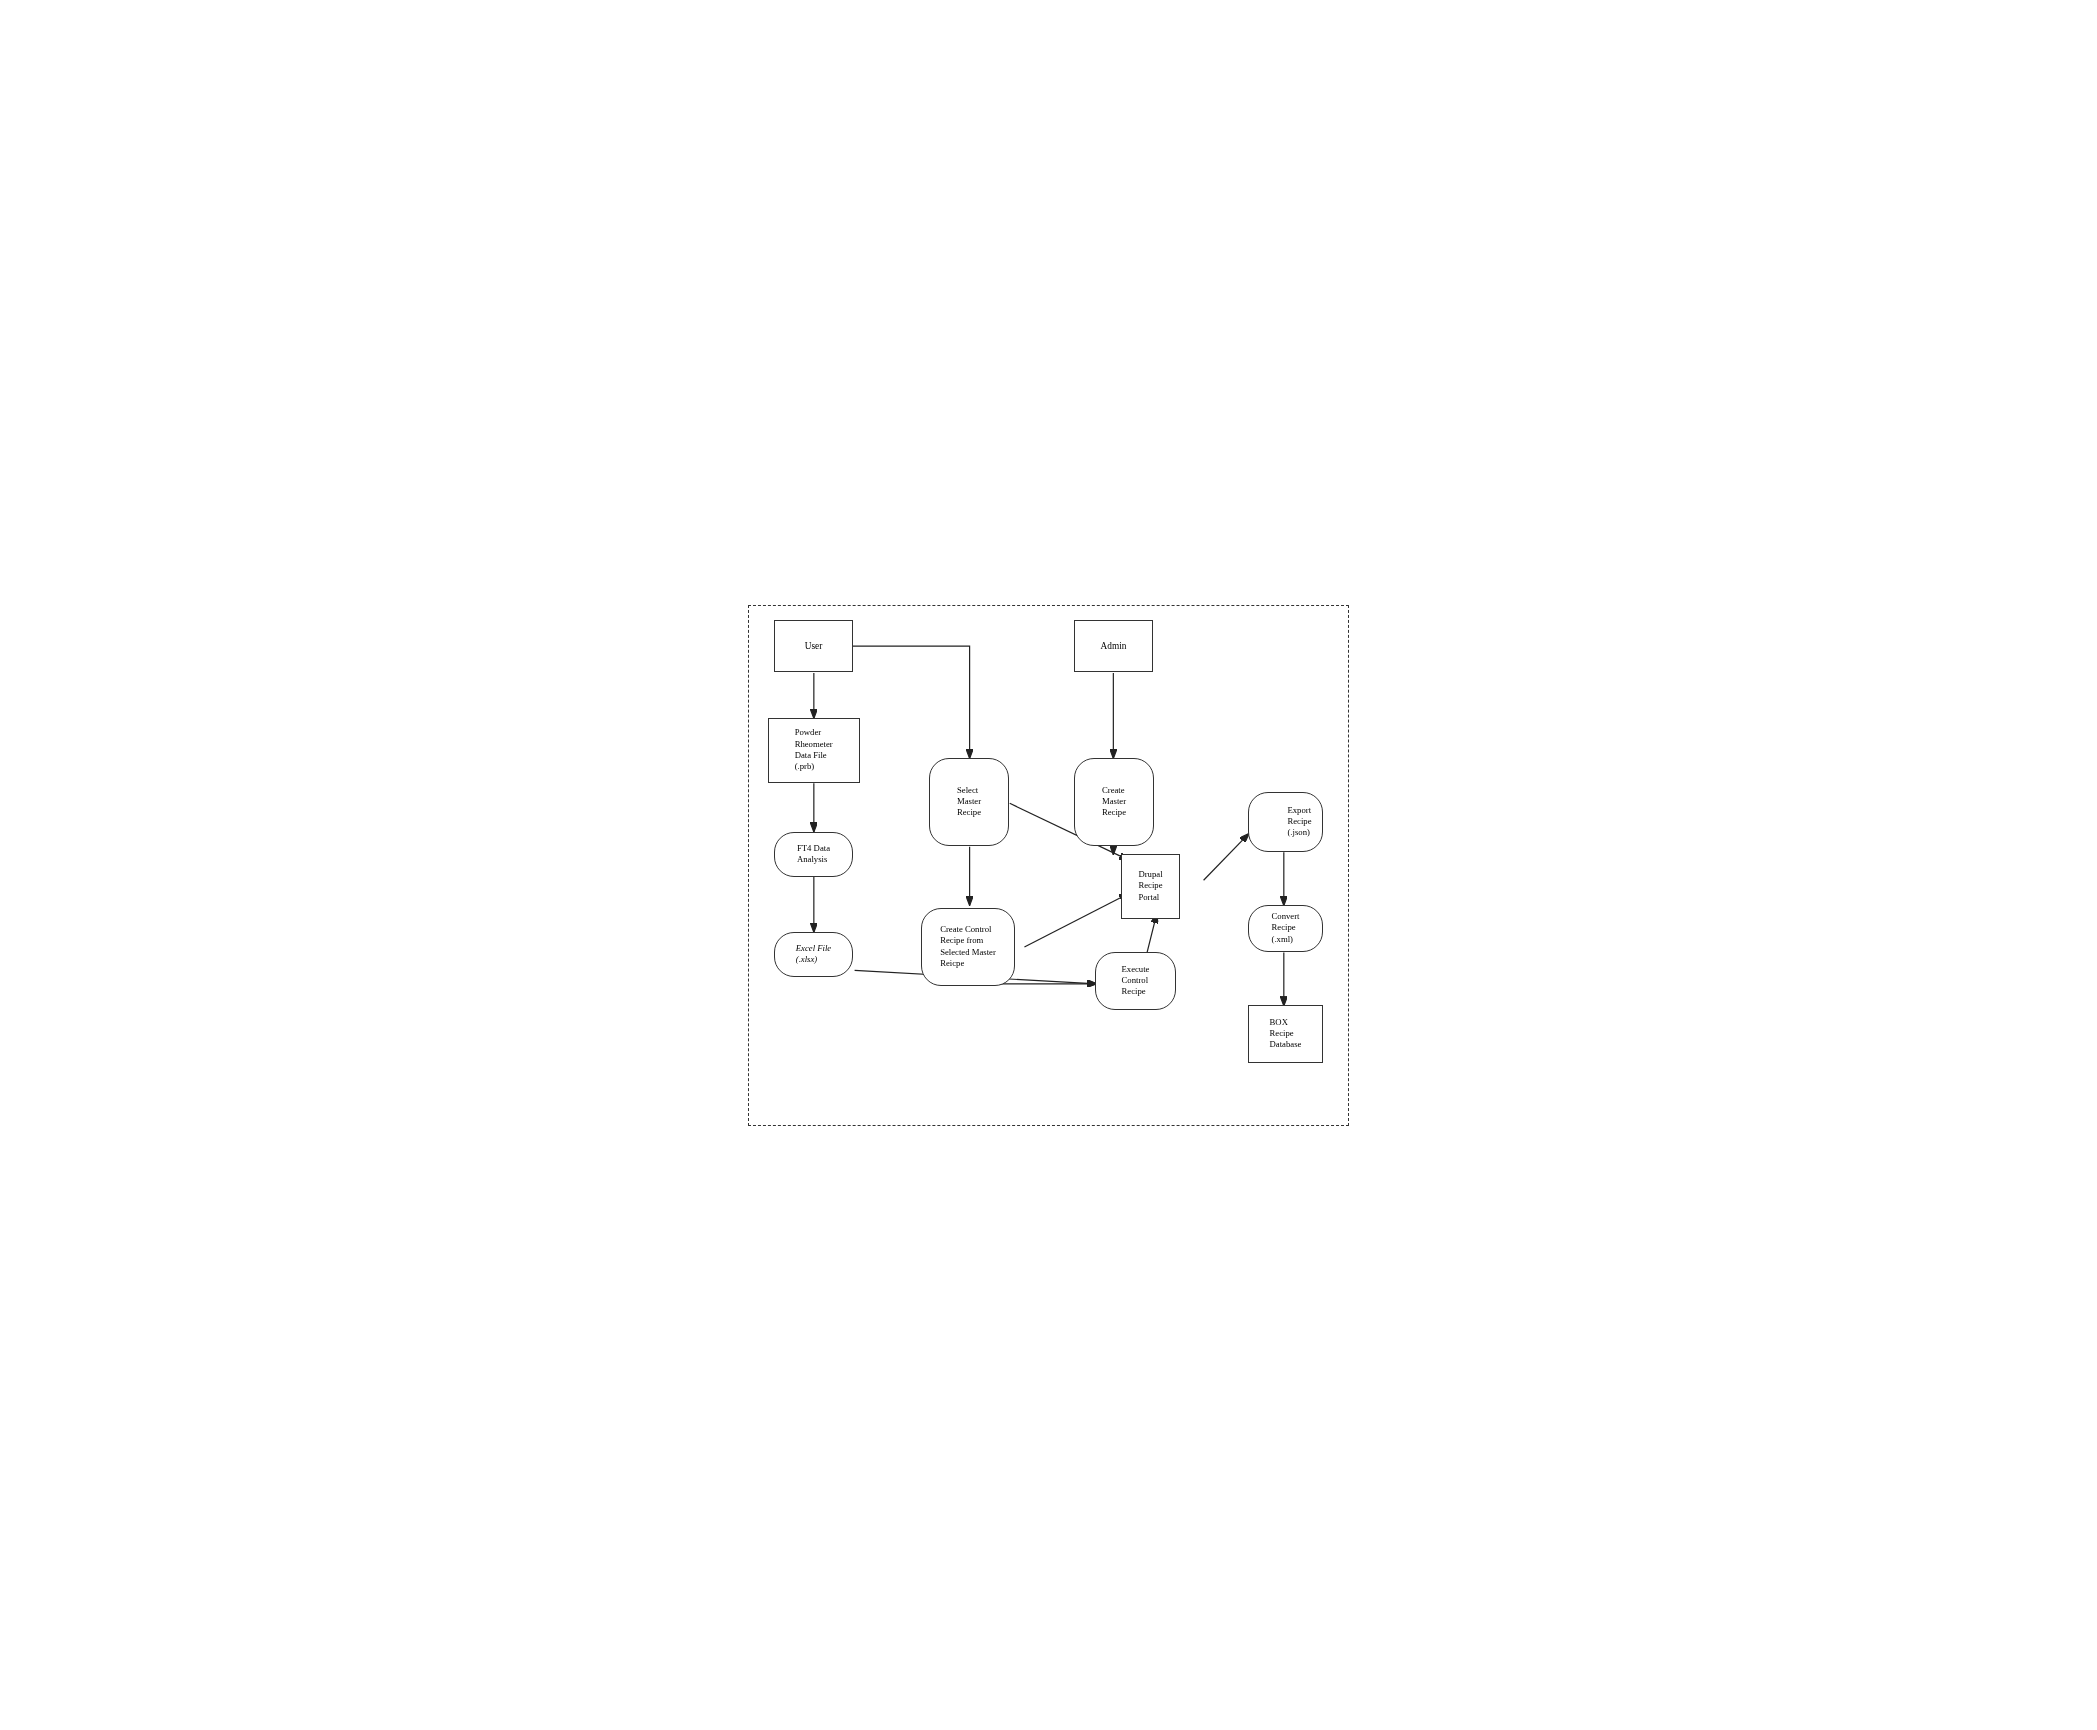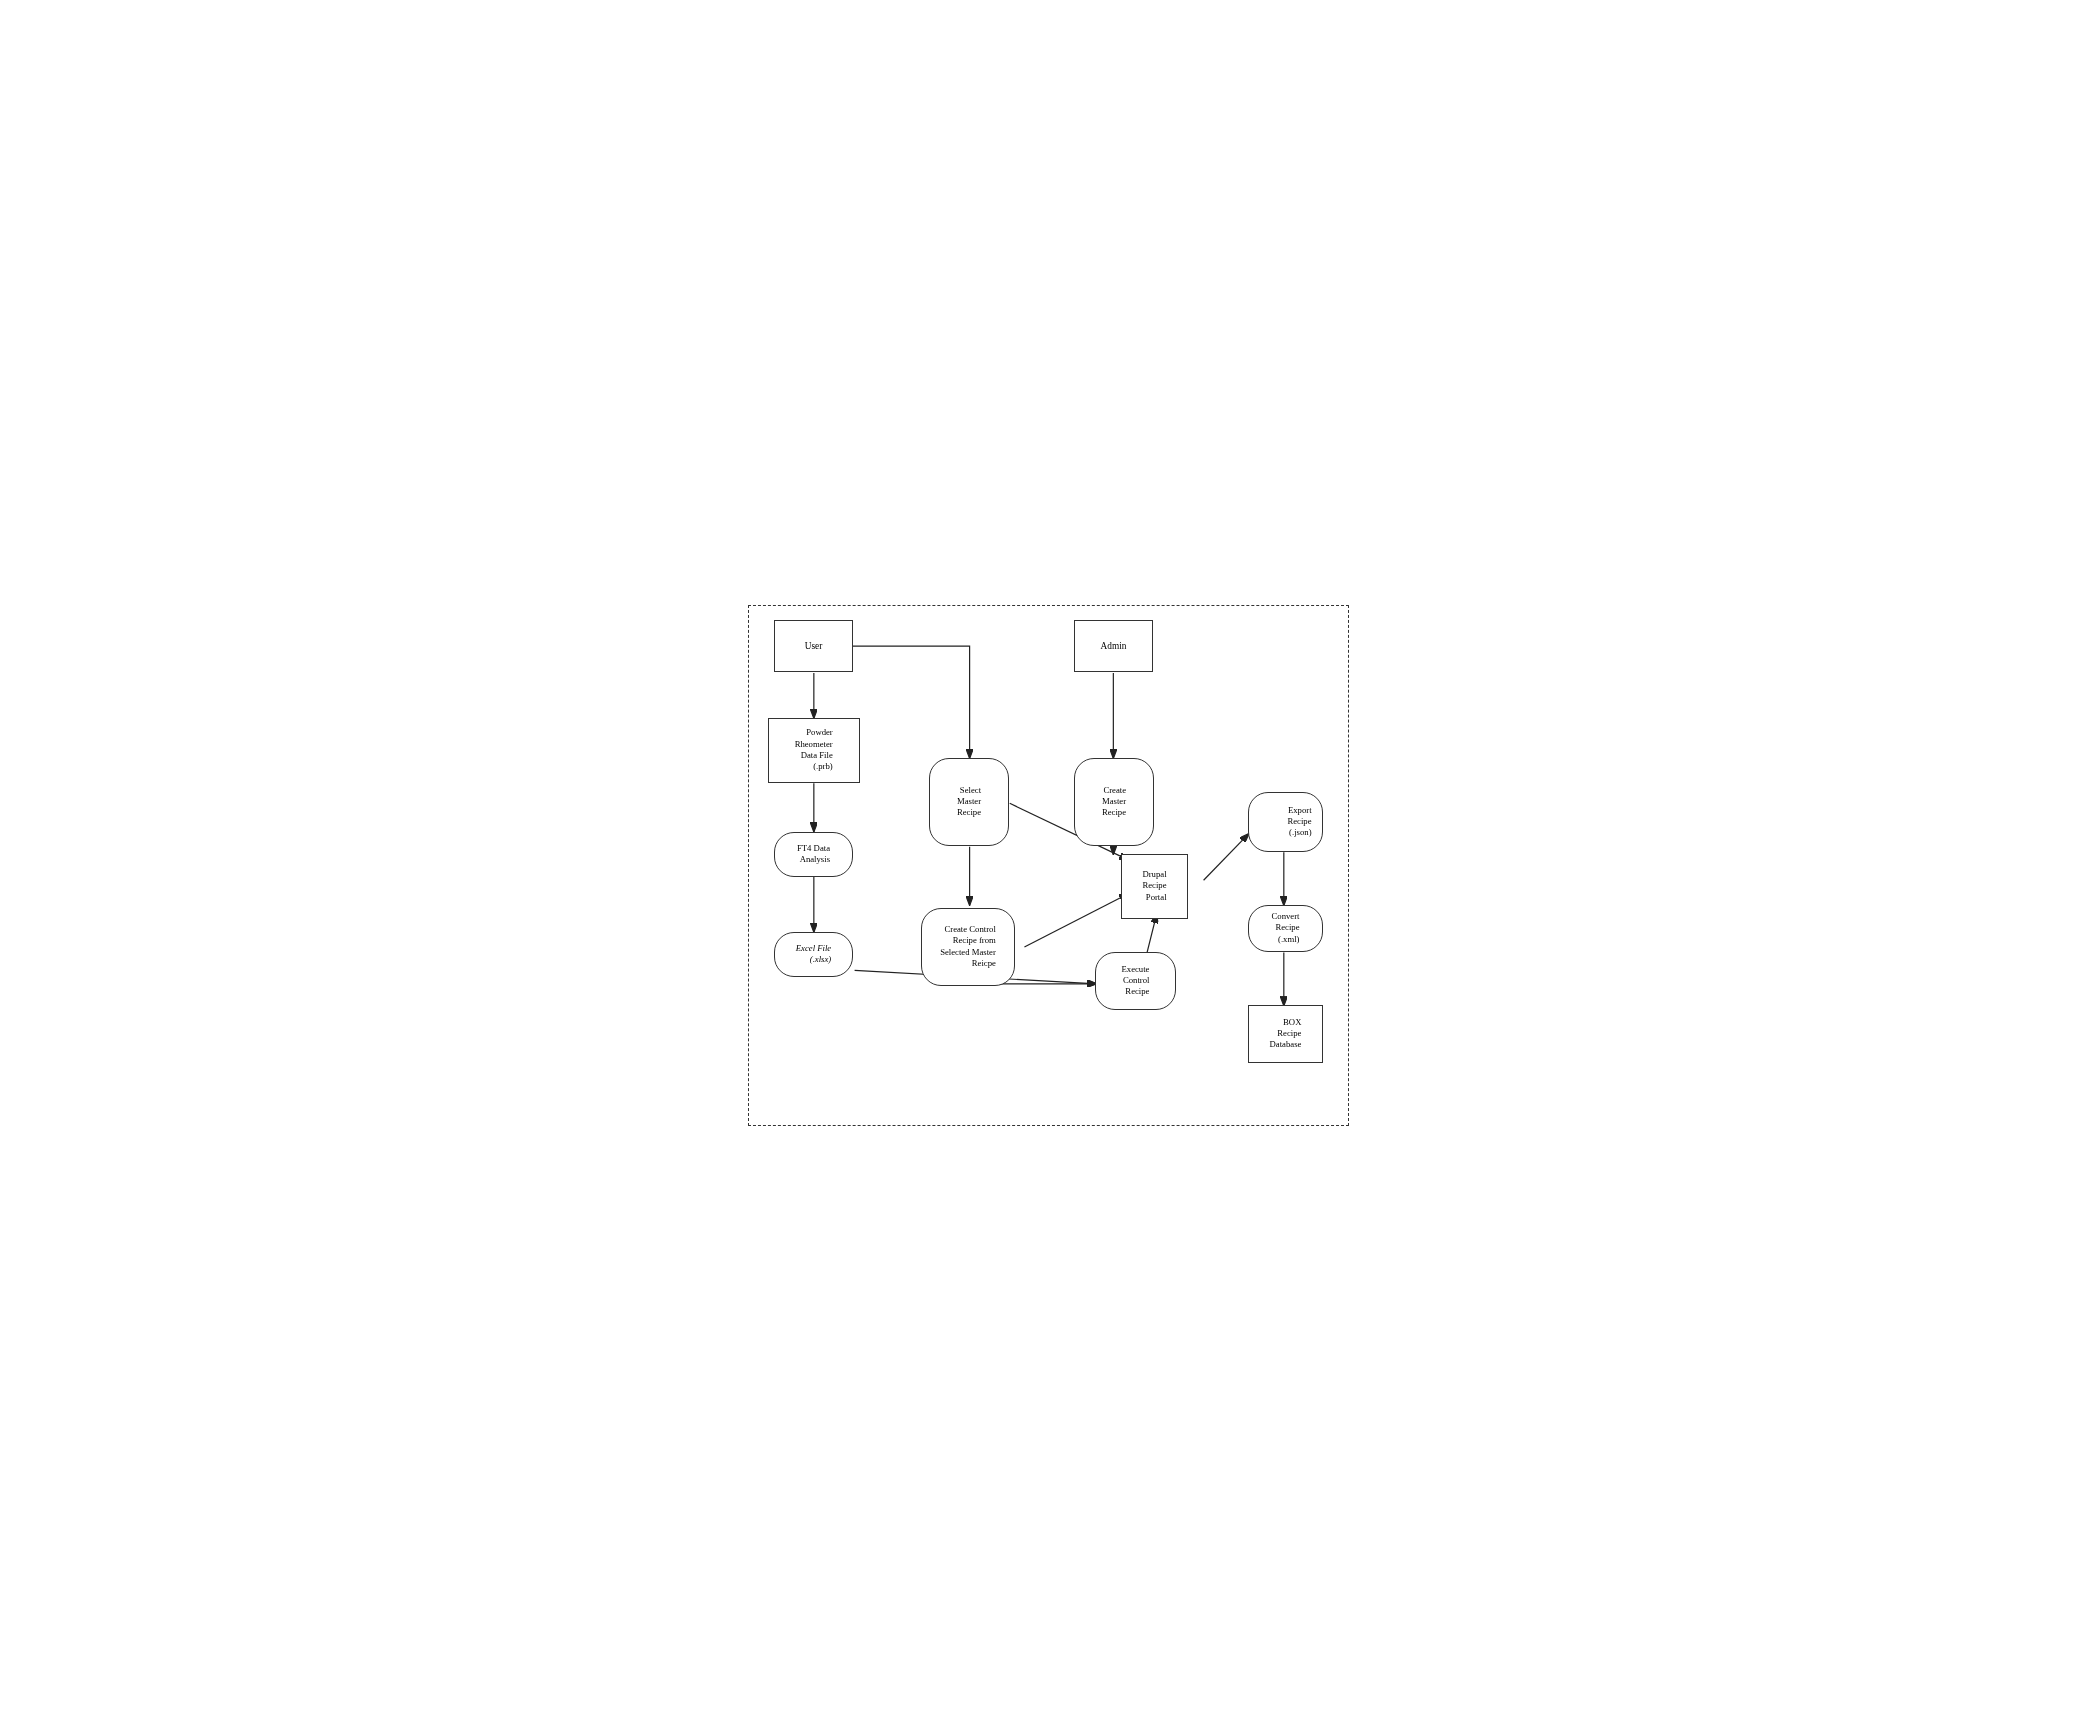--- a/index.html
+++ b/index.html
@@ -18,21 +18,21 @@
       border: 1.7px dashed #333;
       position: relative;
       background: #fff;
     }
     
     .node {
       position: absolute;
       display: flex;
       align-items: center;
       justify-content: center;
-      text-align: right;
+      text-align: left;
       font-size: 9.3px;
       line-height: 1.3;
     }
     .node-rect {
       border: 1px solid #333;
       background: #fff;
     }
     .node-rounded {
       border: 1px solid #333;
       border-radius: 20px;
@@ -124,21 +124,21 @@
 Master
 Recipe</span>
   </div>
 
   <div class="node node-rounded" style="left:325px; top:152px; width:80px; height:88px;">
     <span style="white-space:pre-line; font-size:8.7px;">Create
 Master
 Recipe</span>
   </div>
 
-  <div class="node node-rect" style="left:372px; top:248px; width:67px; height:65px;">
+  <div class="node node-rect" style="left:372px; top:248px; width:59px; height:65px;">
     <span style="white-space:pre-line; font-size:8.7px;">Drupal
 Recipe
 Portal</span>
   </div>
 
   <div class="node node-rounded" style="left:172px; top:302px; width:94px; height:78px;">
     <span style="white-space:pre-line; font-size:8.7px;">Create Control
 Recipe from
 Selected Master
 Reicpe</span>

